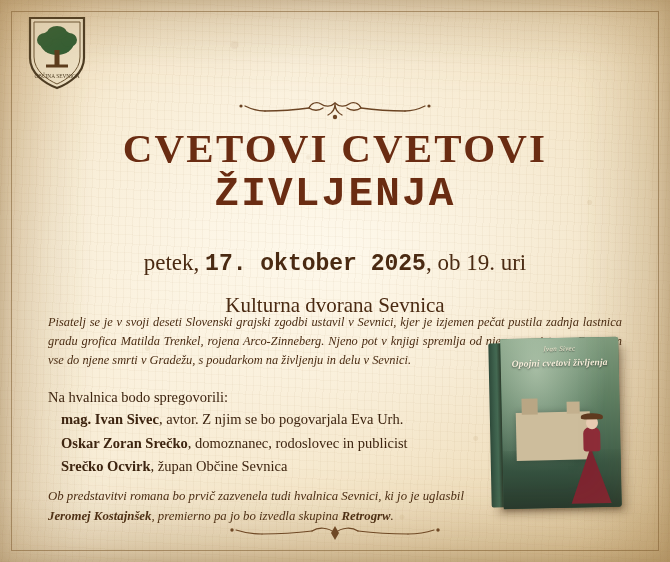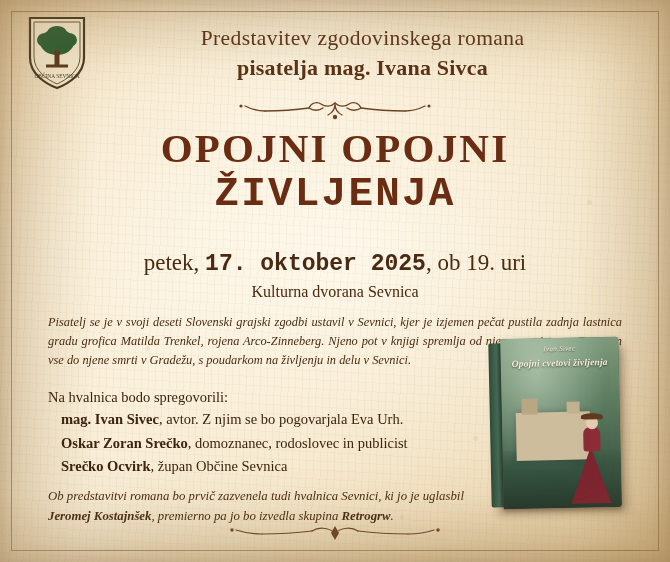--- a/index.html
+++ b/index.html
@@ -132,22 +132,22 @@
     top: 249px;
     text-align: center;
     color: #4a2a12;
   }
   .datebox .when {
     font-size: 23px;
     line-height: 1.25;
   }
   .datebox .when b { font-weight: bold; font-family: Liberation Mono, monospace; }
   .datebox .venue {
-    font-size: 16px;
-    margin-top: 4px;
+    font-size: 21px;
+    margin-top: 14px;
     color: #4a2a12;
   }
 
   
   .body-wrap {
     position: absolute;
     left: 48px;
     top: 313px;
     width: 574px;
     color: #3d2410;
@@ -329,42 +329,38 @@
         <ellipse cx="19" cy="26" rx="8" ry="7"></ellipse>
         <ellipse cx="43" cy="26" rx="8" ry="7"></ellipse>
         <ellipse cx="31" cy="19" rx="10" ry="7"></ellipse>
       </g>
       <rect x="28.5" y="36" width="5" height="16" fill="#5a3a1c"></rect>
       <path d="M20 52 H42" stroke="#5a3a1c" stroke-width="3" fill="none"></path>
       <text x="31" y="64" font-family="Liberation Serif, serif" font-size="5.4" fill="#4a3a22" text-anchor="middle">OBČINA SEVNICA</text>
     </svg>
   </div>
 
-  <div class="header">
-    <div class="line1">Predstavitev zgodovinskega romana</div>
-    <div class="line2">pisatelja mag. Ivana Sivca</div>
-  </div>
 
   <div class="flourish flourish-top">
     <svg width="300" height="26" viewBox="0 0 300 26">
       <g stroke="#6b4423" stroke-width="1.3" fill="none" stroke-linecap="round">
         <path d="M150 6 C146 10 140 10 136 7 C132 4 126 6 124 11 C128 14 134 14 138 11"></path>
         <path d="M150 6 C154 10 160 10 164 7 C168 4 174 6 176 11 C172 14 166 14 162 11"></path>
         <path d="M150 7 C150 12 147 16 143 18 M150 7 C150 12 153 16 157 18"></path>
         <path d="M124 11 C110 13 96 14 80 14 M176 11 C190 13 204 14 220 14"></path>
         <path d="M80 14 C70 14 64 11 60 9 M220 14 C230 14 236 11 240 9"></path>
       </g>
       <circle cx="150" cy="20" r="2.2" fill="#6b4423"></circle>
       <circle cx="56" cy="9" r="1.6" fill="#6b4423"></circle>
       <circle cx="244" cy="9" r="1.6" fill="#6b4423"></circle>
     </svg>
   </div>
 
   <div class="title">
-    <div class="t1">OPOJNI OPOJNI</div>
+    <div class="t1">CVETOVI CVETOVI</div>
     <div class="t2">ŽIVLJENJA</div>
   </div>
 
   <div class="datebox">
     <div class="when"><span>petek, </span><b>17. oktober 2025</b><span>, ob 19. uri</span></div>
     <div class="venue">Kulturna dvorana Sevnica</div>
   </div>
 
   <div class="body-wrap">
     <div class="intro">Pisatelj se je v svoji deseti Slovenski grajski zgodbi ustavil v Sevnici, kjer je izjemen pečat pustila zadnja lastnica gradu grofica Matilda Trenkel, rojena Arco-Zinneberg. Njeno pot v knjigi spremlja od njenega rojstva v Gorici in vse do njene smrti v Gradežu, s poudarkom na življenju in delu v Sevnici.</div>

